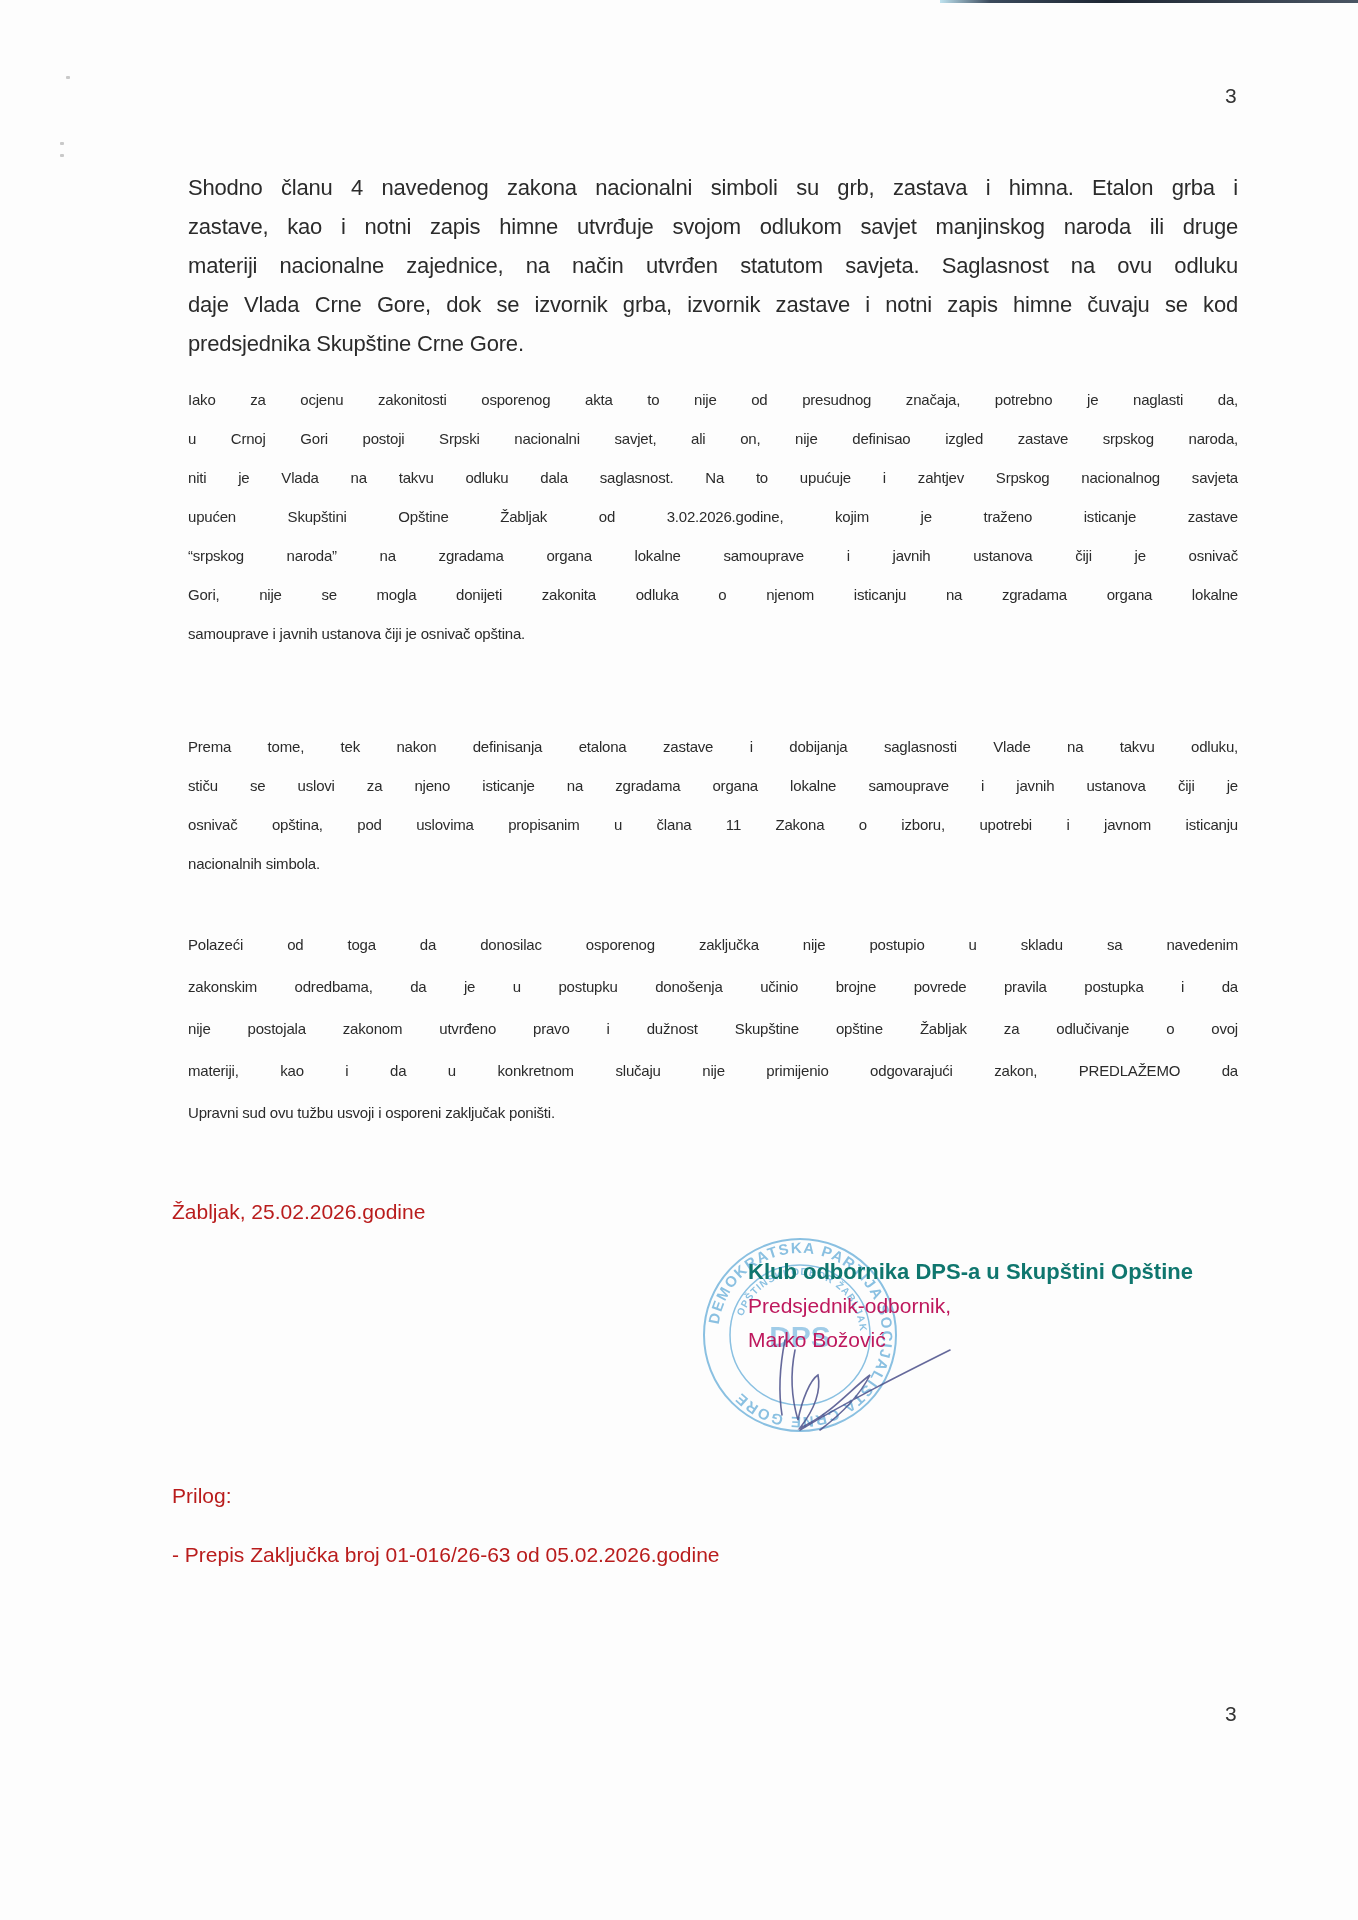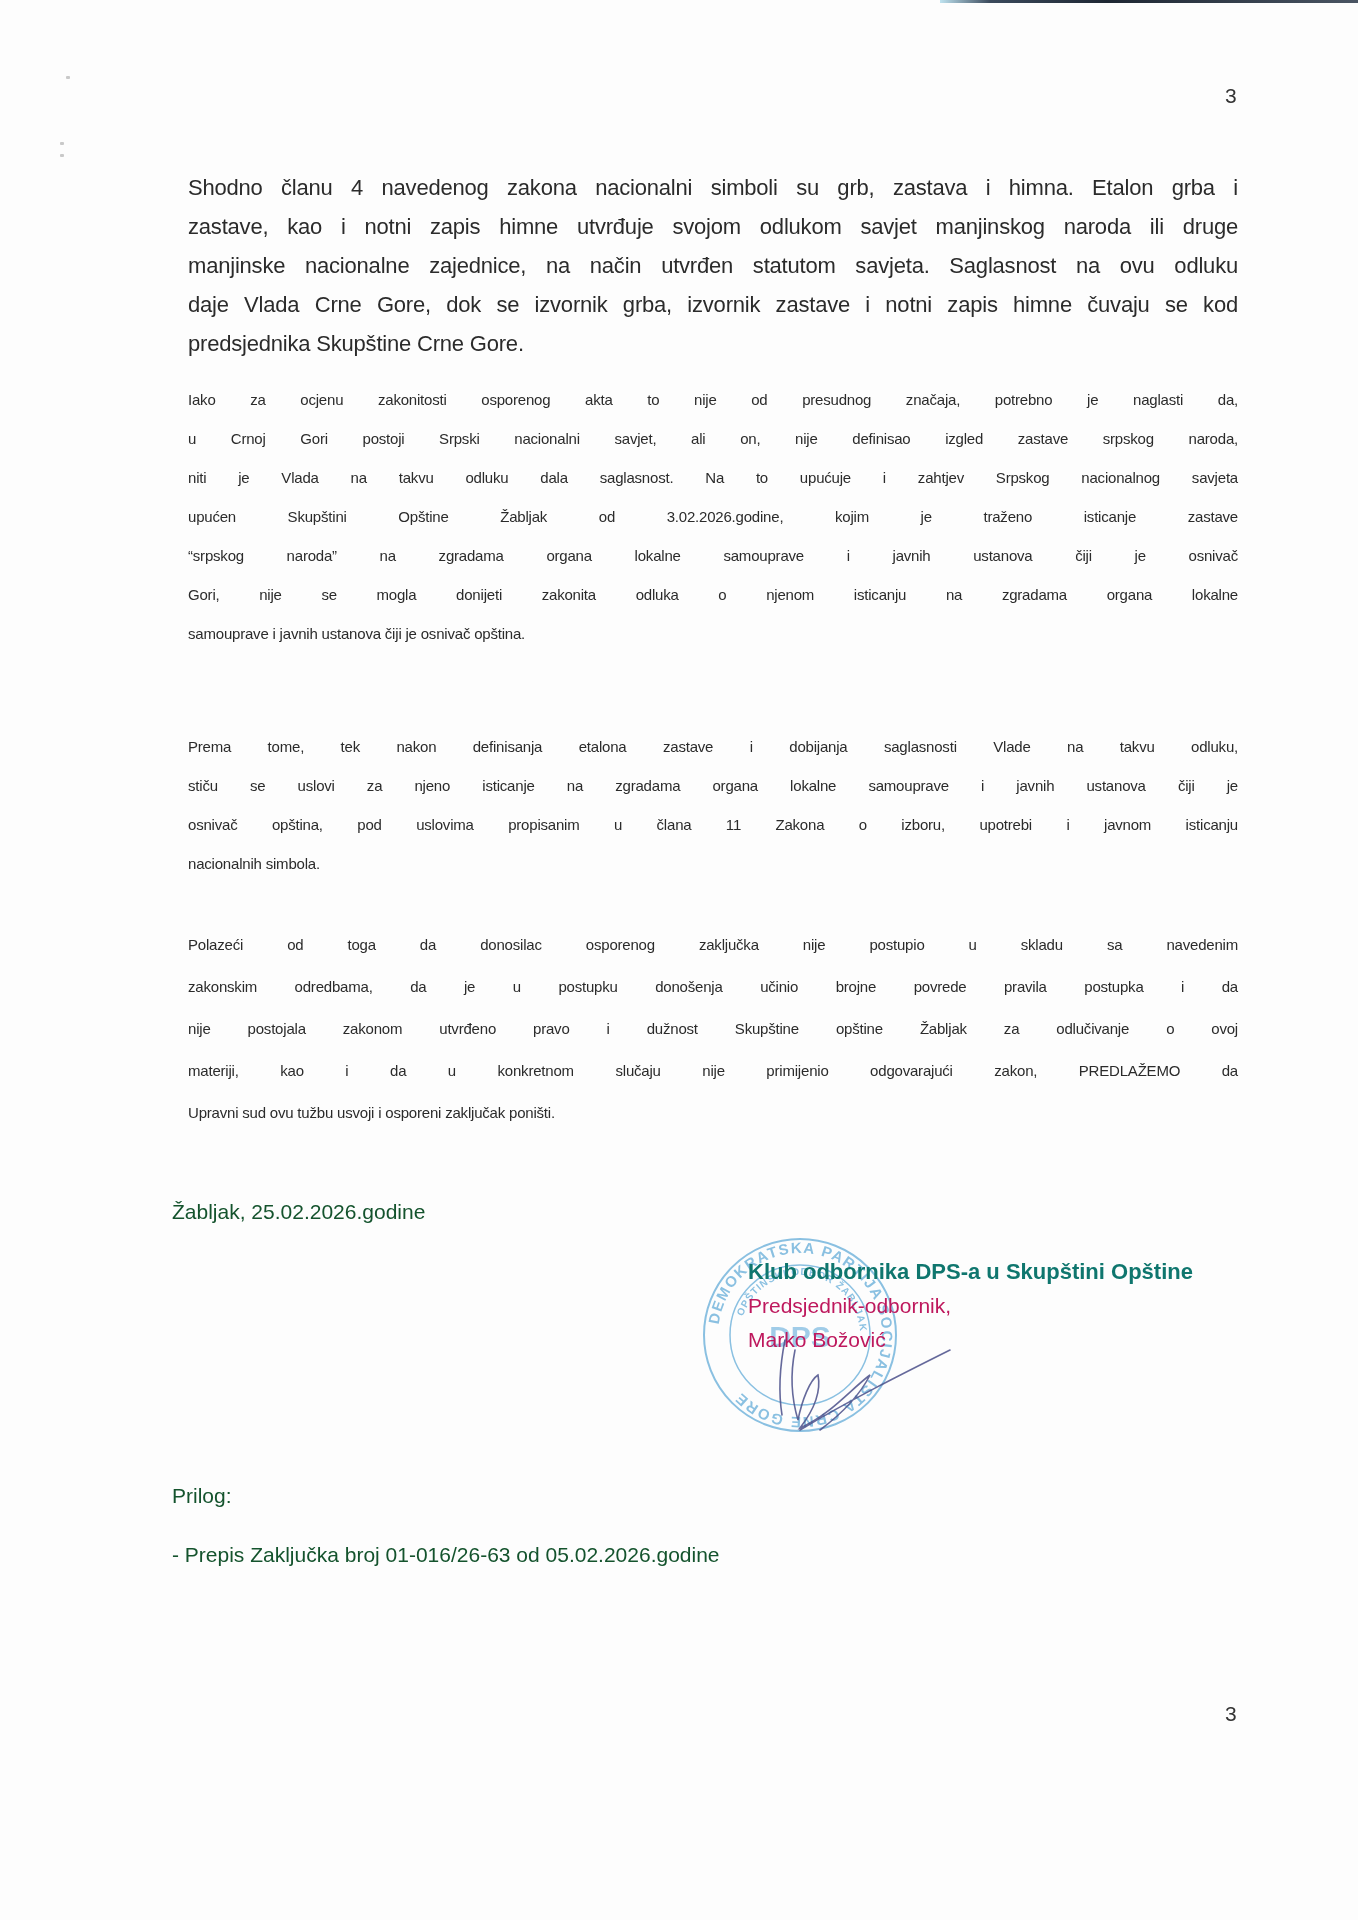--- a/index.html
+++ b/index.html
@@ -17,41 +17,41 @@
   .page-num { position:absolute; font-size:21px; color:#333; }
   .para { position:absolute; left:172px; width:1066px; font-size:22px; }
   .line {
     display:block; height:39px; line-height:39px;
     text-align:justify; text-align-last:justify; white-space:nowrap;
     letter-spacing:-0.2px;
     margin-left:16px;
   }
   .line.last { text-align-last:left; }
   .cond { font-size:15px; letter-spacing:-0.55px; }
-  .plain { position:absolute; font-size:21px; color:#14532d; }
+  .plain { position:absolute; font-size:21px; color:#b91c1c; }
   .sig-block { position:absolute; left:748px; top:1255px; }
   .sig-title { font-size:22px; font-weight:bold; color:#0f766e; line-height:34px; }
   .sig-line { font-size:21px; color:#be185d; line-height:34px; }
   .stamp { position:absolute; left:700px; top:1235px; width:200px; height:200px; opacity:0.7; }
   .signature { position:absolute; left:740px; top:1320px; width:220px; height:120px; }
 </style>
 </head>
 <body>
 
 <div class="scan-edge"></div>
 <div class="artifact" style="left:66px;top:76px;"></div>
 <div class="artifact" style="left:60px;top:142px;"></div>
 <div class="artifact" style="left:60px;top:154px;"></div>
 
 <div class="page-num" style="left:1225px;top:84px;">3</div>
 
 <div class="para" style="top:168px;">
   <span class="line">Shodno članu 4 navedenog zakona nacionalni simboli su grb, zastava i himna. Etalon grba i</span>
   <span class="line">zastave, kao i notni zapis himne utvrđuje svojom odlukom savjet manjinskog naroda ili druge</span>
-  <span class="line">manjinske nacionalne zajednice, na način utvrđen statutom savjeta. Saglasnost na ovu odluku</span>
+  <span class="line">materiji nacionalne zajednice, na način utvrđen statutom savjeta. Saglasnost na ovu odluku</span>
   <span class="line">daje Vlada Crne Gore, dok se izvornik grba, izvornik zastave i notni zapis himne čuvaju se kod</span>
   <span class="line last">predsjednika Skupštine Crne Gore.</span>
 </div>
 
 <div class="para cond" style="top:380px;">
   <span class="line">Iako za ocjenu zakonitosti osporenog akta to nije od presudnog značaja, potrebno je naglasti da,</span>
   <span class="line">u Crnoj Gori postoji Srpski nacionalni savjet, ali on, nije definisao izgled zastave srpskog naroda,</span>
   <span class="line">niti je Vlada na takvu odluku dala saglasnost. Na to upućuje i zahtjev Srpskog nacionalnog savjeta</span>
   <span class="line">upućen Skupštini Opštine Žabljak  od 3.02.2026.godine, kojim je traženo isticanje zastave</span>
   <span class="line">“srpskog naroda” na zgradama organa lokalne samouprave i javnih ustanova čiji je osnivač</span>

